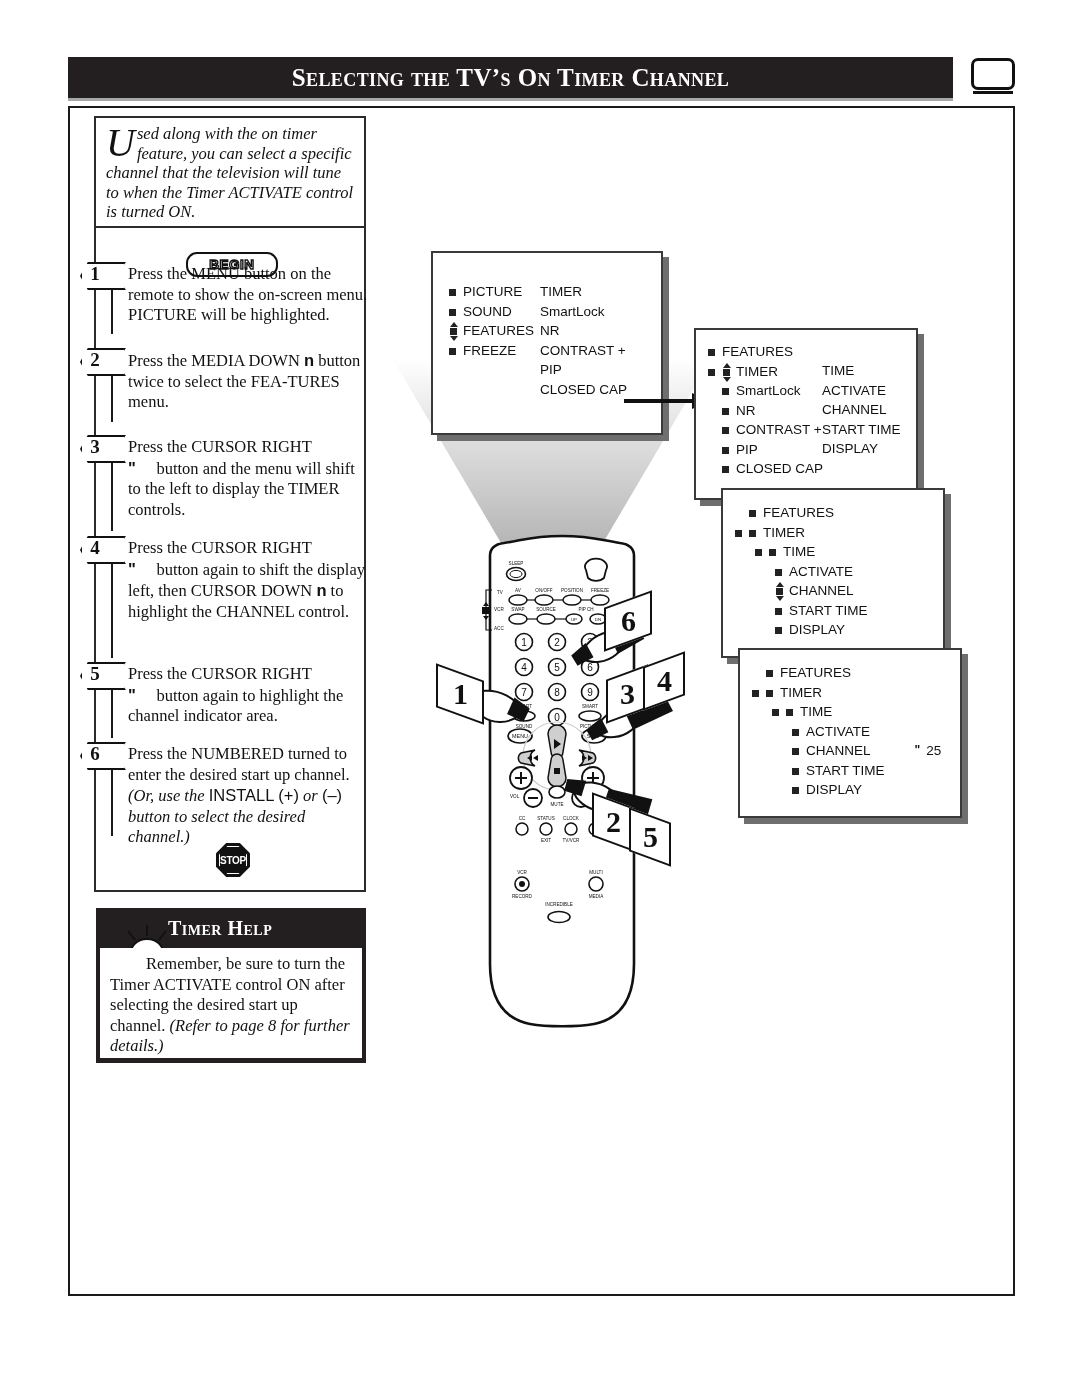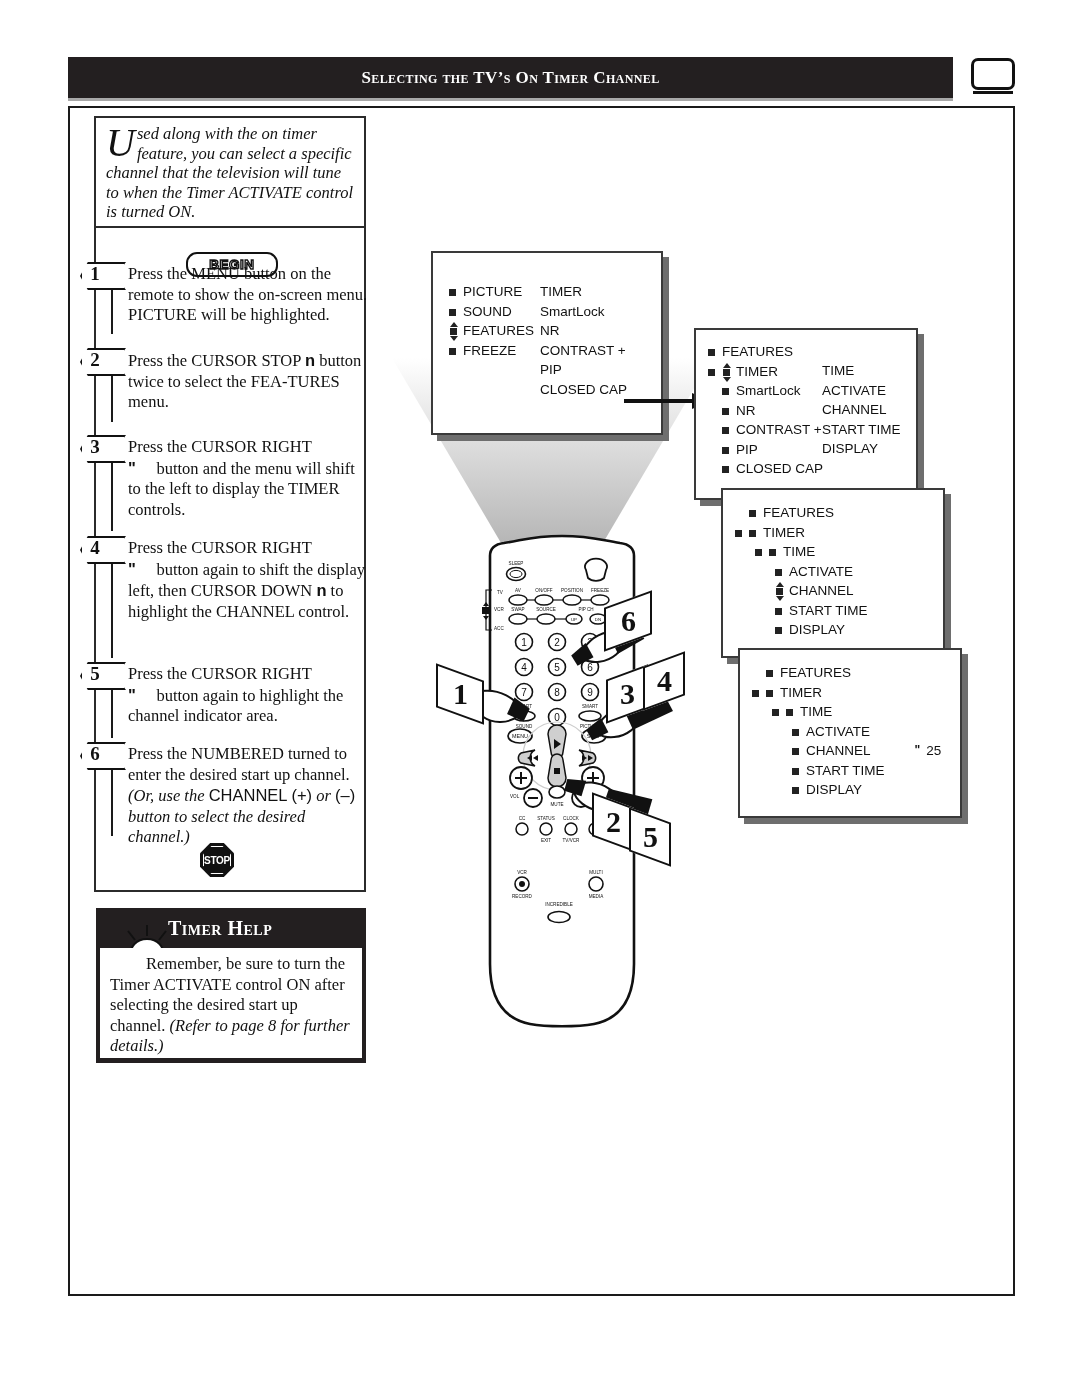--- a/index.html
+++ b/index.html
@@ -9,21 +9,21 @@
   
   #page-frame{position:absolute;left:68px;top:106px;width:947px;height:1190px;
               border:2px solid #1a1a1a;box-sizing:border-box;background:#fff;}
 
   
   #header-bar{position:absolute;left:68px;top:57px;width:885px;height:41px;
               background:#231f20;}
   #header-title{position:absolute;left:0;top:0;width:885px;height:41px;
                 display:flex;align-items:center;justify-content:center;
                 color:#ffffff;font-family:"Liberation Serif",serif;
-                font-weight:bold;font-size:17px;letter-spacing:.4px;
+                font-weight:bold;font-size:25px;letter-spacing:.4px;
                 font-variant:small-caps;white-space:nowrap;}
   #header-underline{position:absolute;left:68px;top:98px;width:885px;height:3px;
                     background:#a8a8a8;}
   #tv-icon{position:absolute;left:971px;top:58px;width:44px;height:36px;}
   #tv-icon .tvbody{position:absolute;left:0;top:0;width:44px;height:32px;
                    border:3px solid #111;border-radius:7px;background:#fff;
                    box-sizing:border-box;}
   #tv-icon .tvbase{position:absolute;left:2px;top:33px;width:40px;height:3px;
                    background:#111;}
 
@@ -57,21 +57,21 @@
       clip-path:polygon(0% 50%, 17% 0%, 100% 0%, 78% 50%, 100% 100%, 17% 100%);}
   .step-marker .num{position:absolute;left:2px;top:1px;width:26px;height:22px;
       display:flex;align-items:center;justify-content:center;
       font-family:"Liberation Serif",serif;font-weight:bold;font-size:19px;color:#111;}
   .step-body{font-size:16.5px;line-height:20.6px;color:#111;}
   .step-body b{font-weight:normal;}
   .step-body .sans{font-family:"Liberation Sans",sans-serif;}
   .step-body i{font-style:italic;}
   .arr{font-family:"Liberation Sans",sans-serif;font-weight:bold;}
 
-  #stop-sign{position:absolute;left:200px;top:843px;width:52px;height:34px;}
+  #stop-sign{position:absolute;left:216px;top:843px;width:52px;height:34px;}
   #stop-sign .oct{position:absolute;left:0;top:0;width:34px;height:34px;
       background:#111;
       clip-path:polygon(30% 0%,70% 0%,100% 30%,100% 70%,70% 100%,30% 100%,0% 70%,0% 30%);}
   #stop-sign .oct2{position:absolute;left:3px;top:3px;width:28px;height:28px;
       background:#111;border:1.5px solid #fff;box-sizing:border-box;
       clip-path:polygon(30% 0%,70% 0%,100% 30%,100% 70%,70% 100%,30% 100%,0% 70%,0% 30%);}
   #stop-sign .lbl{position:absolute;left:0;top:0;width:34px;height:34px;
       display:flex;align-items:center;justify-content:center;color:#fff;
       font-family:"Liberation Sans",sans-serif;font-weight:bold;font-size:10px;
       letter-spacing:-.3px;}
@@ -170,21 +170,21 @@
     <div class="num">1</div>
   </div>
   <div class="step-body" style="padding-left:22px;"><b>Press the MENU button</b> on the remote to show the on-screen menu. <b>PICTURE</b> will be highlighted.</div>
 </div>
 
 <div class="step" style="top:350px;">
   <div class="step-marker">
     <div class="dia"></div>
     <div class="num">2</div>
   </div>
-  <div class="step-body" style="padding-left:22px;"><b>Press the CURSOR STOP</b> <span class="arr">n</span> <b>button</b> twice to select the <b>FEA-TURES</b> menu.</div>
+  <div class="step-body" style="padding-left:22px;"><b>Press the MEDIA DOWN</b> <span class="arr">n</span> <b>button</b> twice to select the <b>FEA-TURES</b> menu.</div>
 </div>
 
 <div class="step" style="top:437px;">
   <div class="step-marker">
     <div class="dia"></div>
     <div class="num">3</div>
   </div>
   <div class="step-body" style="padding-left:22px;"><b>Press the CURSOR RIGHT</b><br><span class="arr">"</span>&nbsp;&nbsp;&nbsp;&nbsp;&nbsp;<b>button</b> and the menu will shift to the left to display the <b>TIMER</b> controls.</div>
 </div>
 
@@ -202,21 +202,21 @@
     <div class="num">5</div>
   </div>
   <div class="step-body" style="padding-left:22px;"><b>Press the CURSOR RIGHT</b><br><span class="arr">"</span>&nbsp;&nbsp;&nbsp;&nbsp;&nbsp;<b>button again</b> to highlight the channel indicator area.</div>
 </div>
 
 <div class="step" style="top:744px;">
   <div class="step-marker">
     <div class="dia"></div>
     <div class="num">6</div>
   </div>
-  <div class="step-body" style="padding-left:22px;"><b>Press the NUMBERED turned</b> to enter the desired start up channel. <i>(Or, use the</i> <span class="sans">CHANNEL (+)</span> <i>or</i> <span class="sans">(–)</span> <i>button to select the desired channel.)</i></div>
+  <div class="step-body" style="padding-left:22px;"><b>Press the NUMBERED turned</b> to enter the desired start up channel. <i>(Or, use the</i> <span class="sans">INSTALL (+)</span> <i>or</i> <span class="sans">(–)</span> <i>button to select the desired channel.)</i></div>
 </div>
 
 <div id="stop-sign">
   <div class="oct"></div>
     <div class="oct2"></div>
   <div class="lbl">STOP</div>
 </div>
 
 <div id="smarthelp-shadow"></div>
 <div id="smarthelp"></div>

